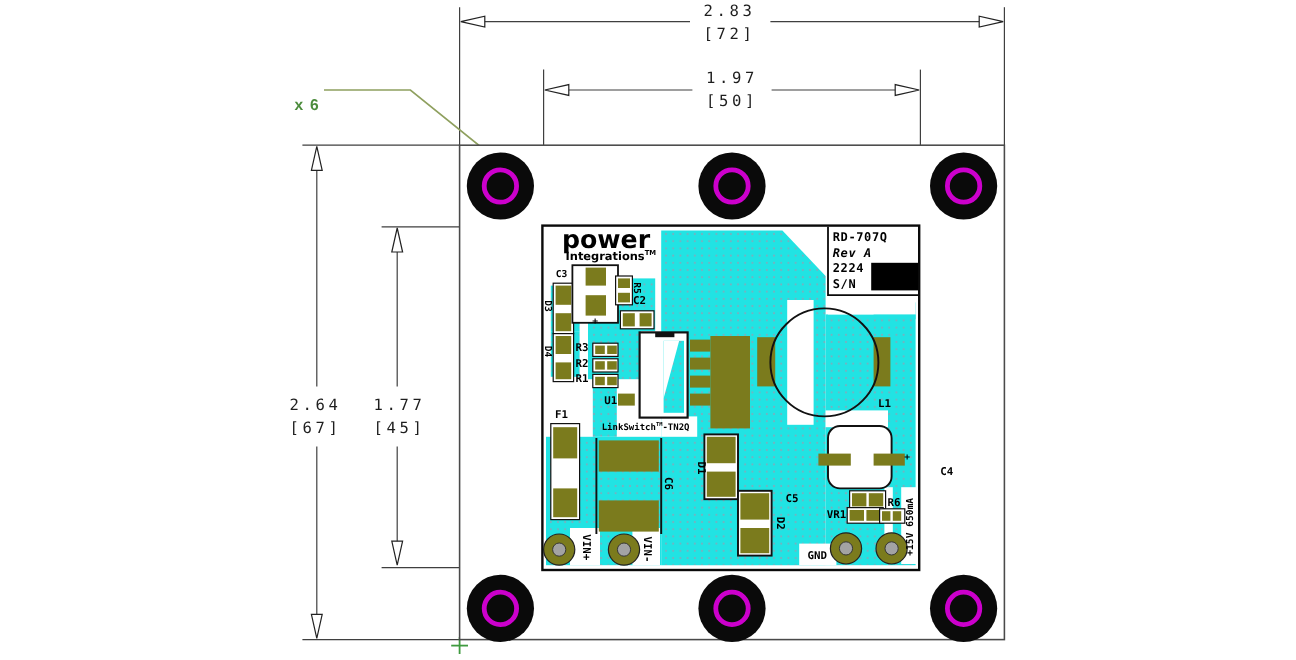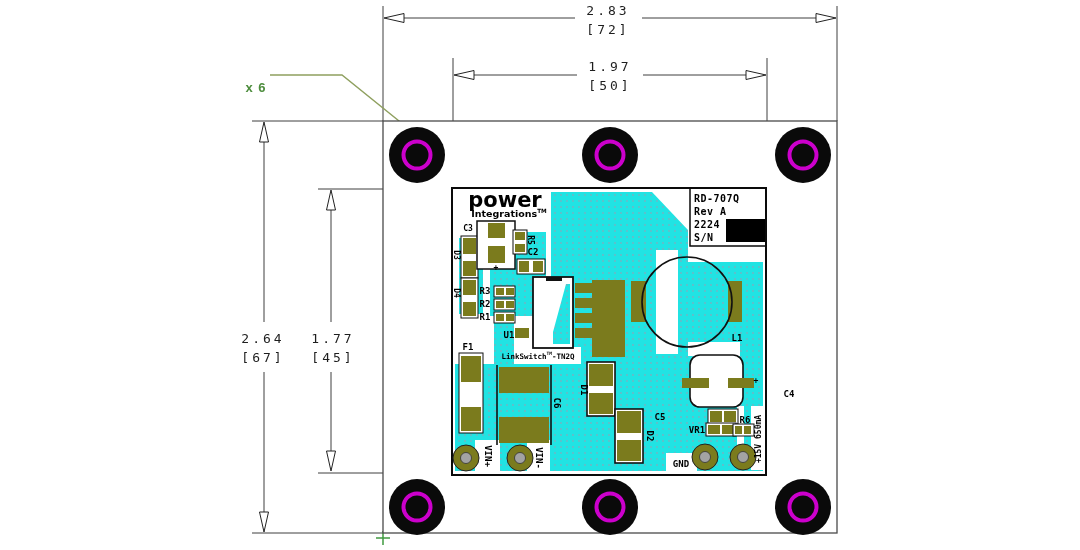--- a/index.html
+++ b/index.html
@@ -276,21 +276,21 @@
 <div class="dim" style="left:610px;top:85px;">[50]</div>
 <div class="dim" style="left:263px;top:338px;">2.64</div>
 <div class="dim" style="left:263px;top:357px;">[67]</div>
 <div class="dim" style="left:333px;top:338px;">1.77</div>
 <div class="dim" style="left:333px;top:357px;">[45]</div>
 <div class="dim green" style="left:256px;top:75px;font-size:13px;margin-top:12px;">x 6</div>
 
 <div class="logo1" style="left:505px;top:200px;">power</div>
 <div class="logo2" style="left:509px;top:214px;"><span>Integrations</span><sup>TM</sup></div>
 <div class="tblock" style="left:694px;top:192px;">RD-707Q</div>
-<div class="tblock" style="left:694px;top:205px;">Rev A</div>
+<div class="tblock" style="left:694px;top:205px;font-style:italic;">Rev A</div>
 <div class="tblock" style="left:694px;top:218px;">2224</div>
 <div class="tblock" style="left:694px;top:231px;">S/N</div>
 
 <div class="lbl sm" style="left:468px;top:229px;">C3</div>
 <div class="lbl sm rot90" style="left:456px;top:255px;">D3</div>
 <div class="lbl sm rot90" style="left:456px;top:293px;">D4</div>
 <div class="lbl sm rot90" style="left:530px;top:240px;">R5</div>
 <div class="lbl" style="left:533px;top:252px;">C2</div>
 <div class="lbl" style="left:485px;top:291px;">R3</div>
 <div class="lbl" style="left:485px;top:304px;">R2</div>

